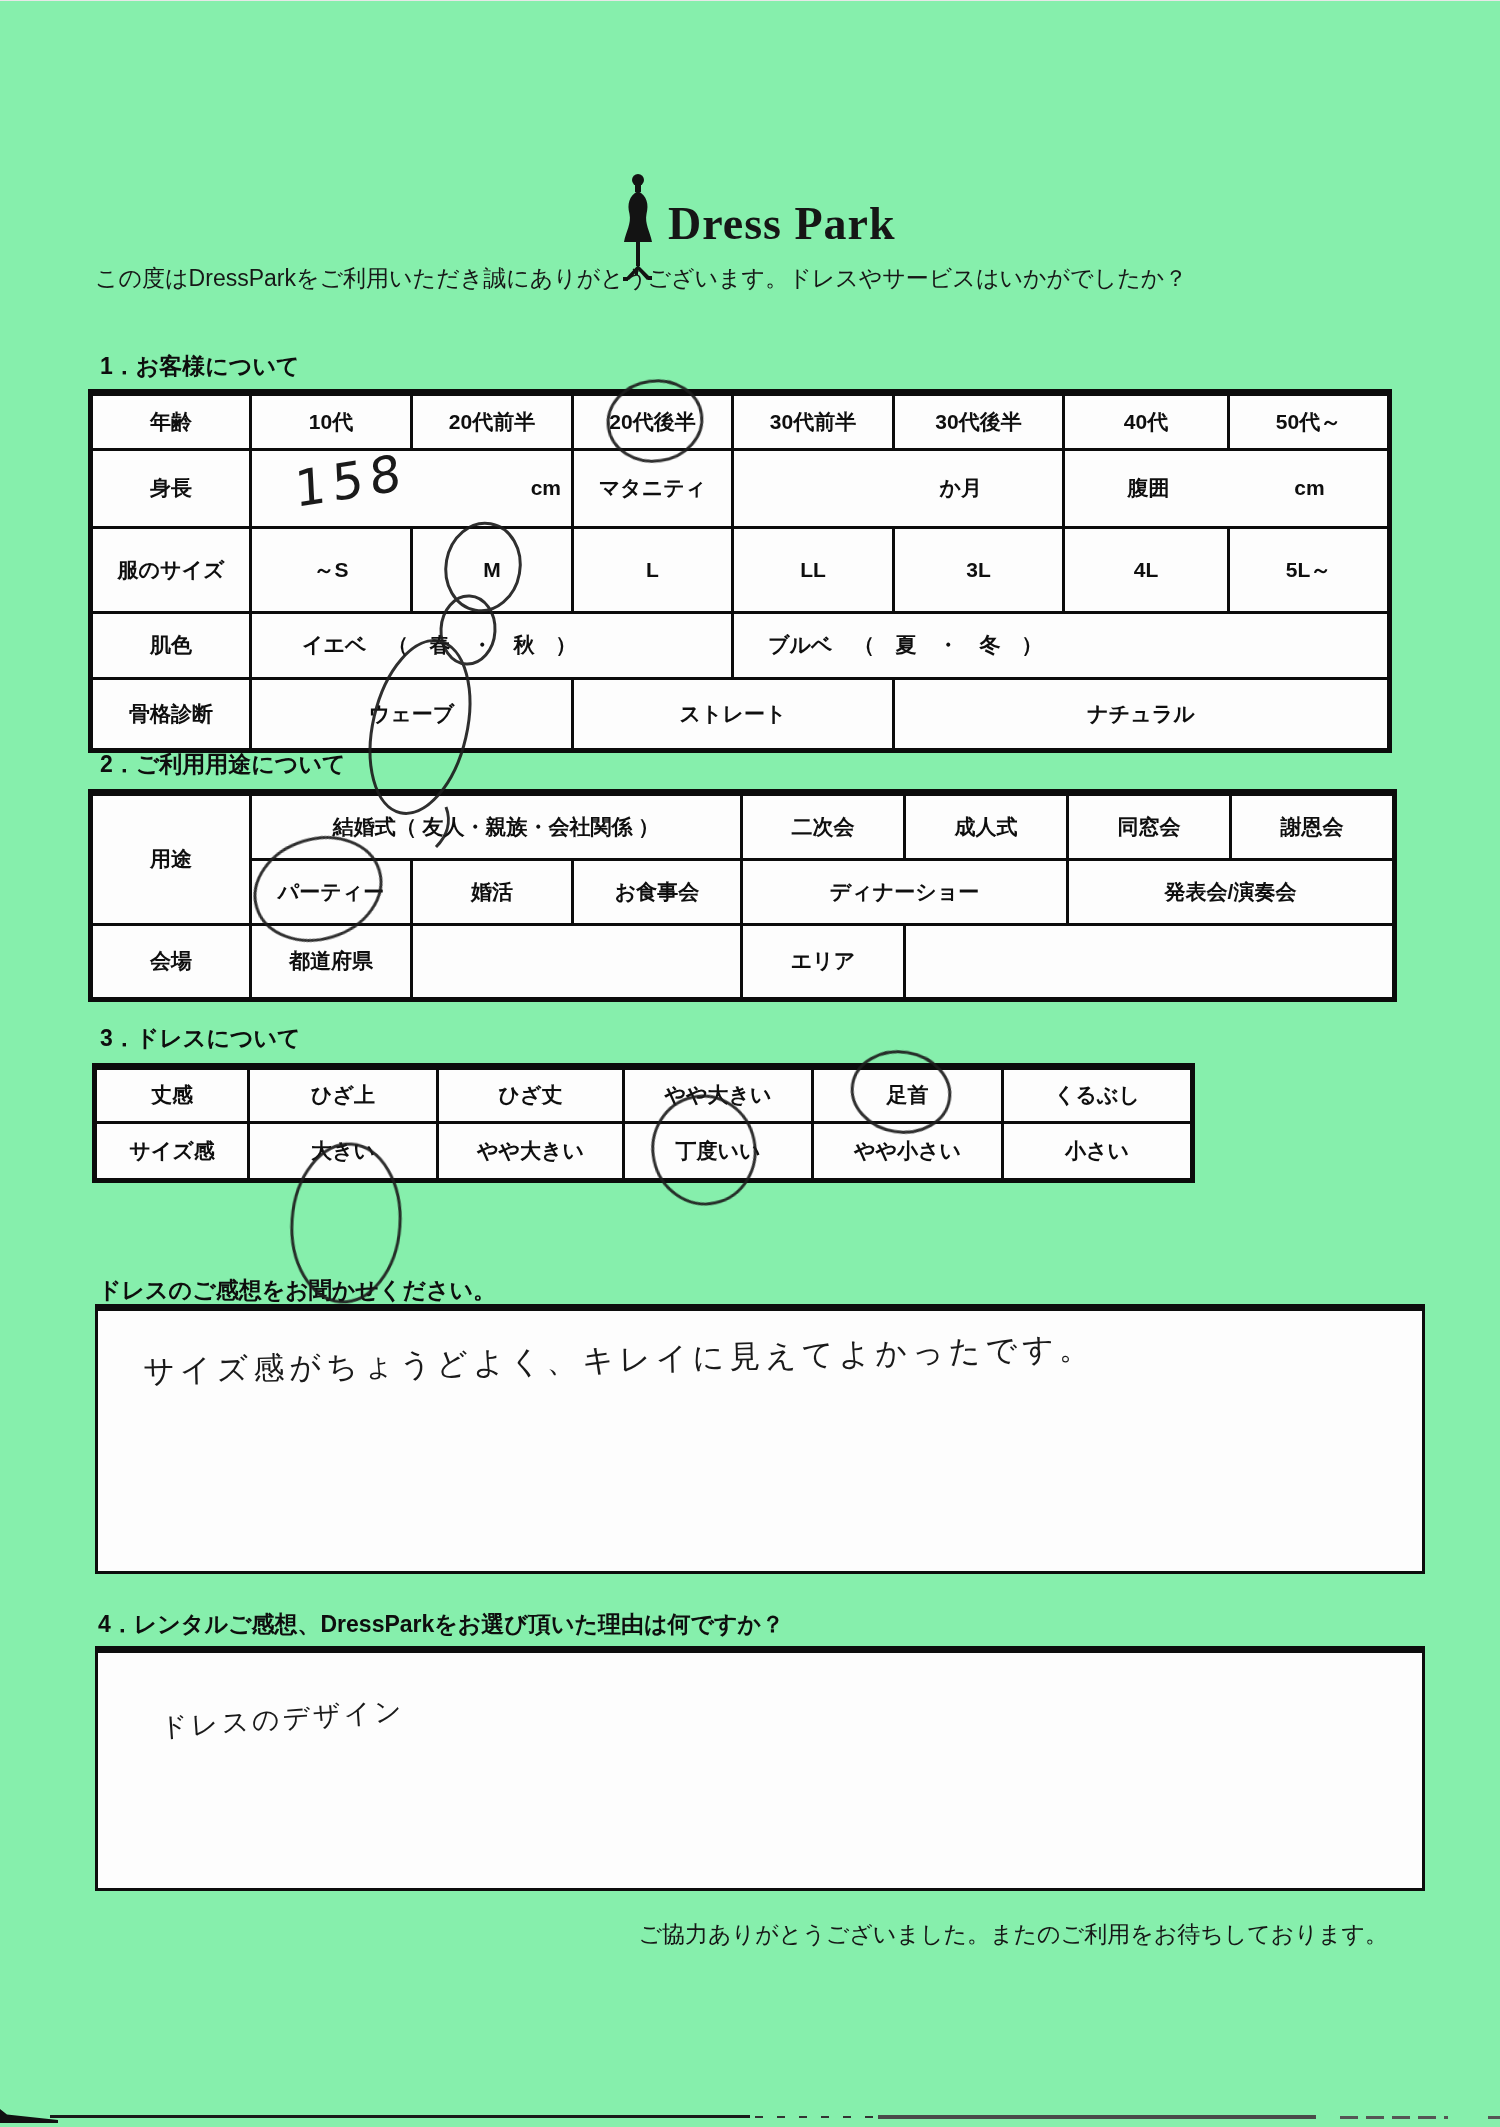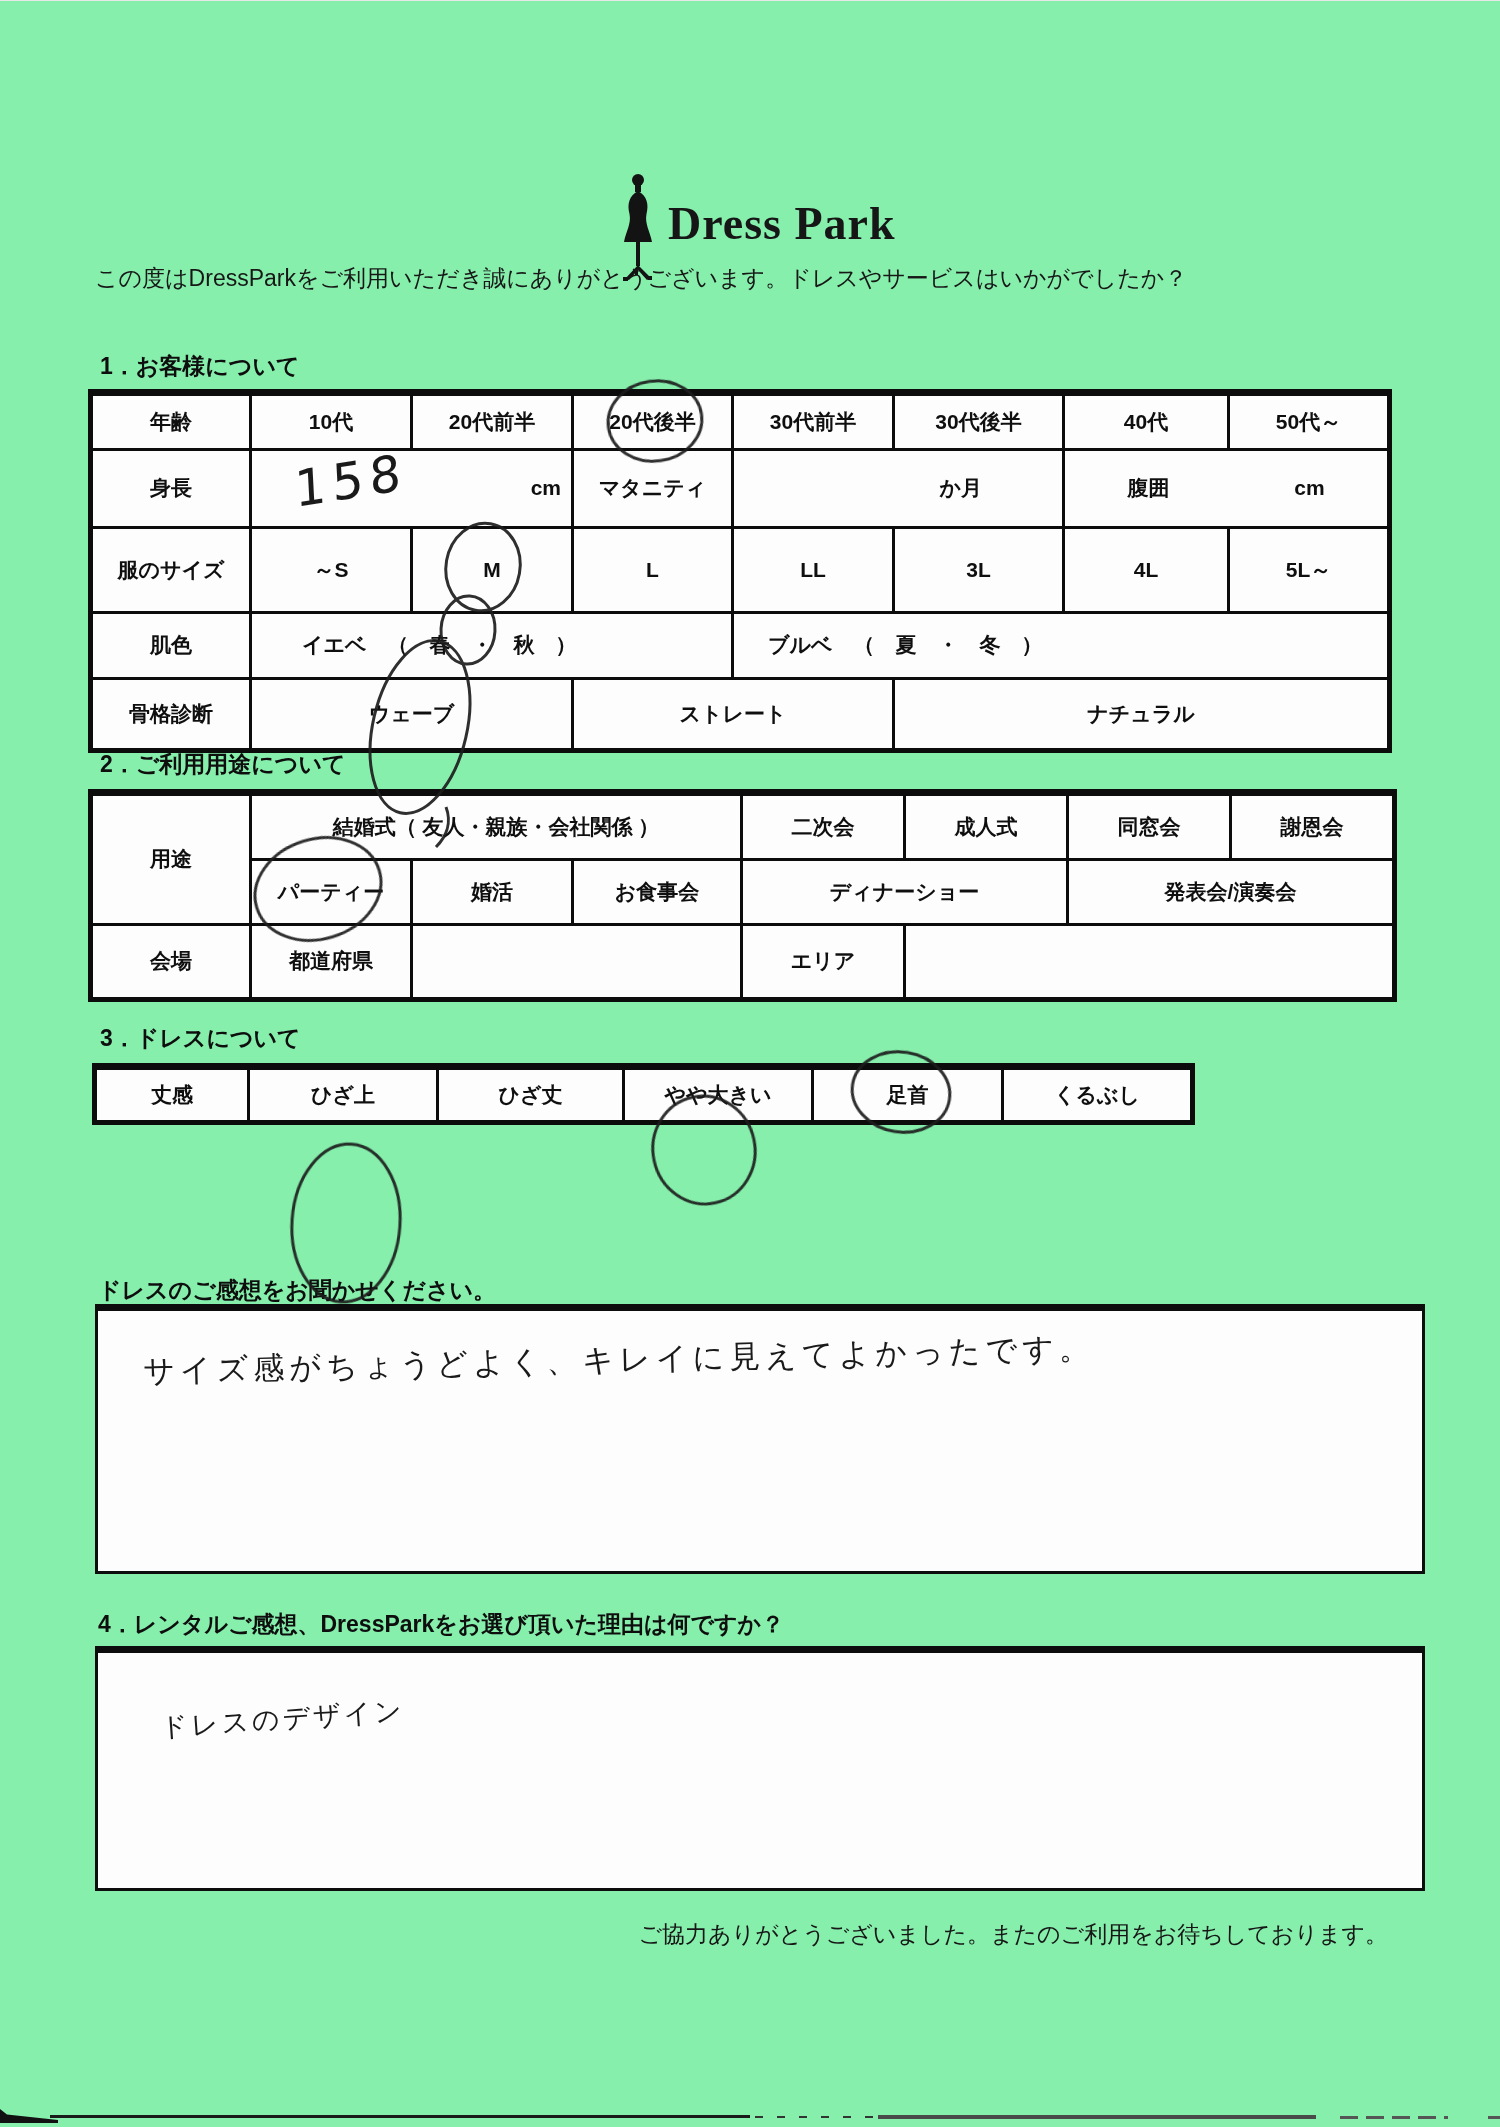--- a/index.html
+++ b/index.html
@@ -190,20 +190,28 @@
     </colgroup>
     <tbody>
         <tr style="height:56px">
       <td>丈感</td>
       <td>ひざ上</td>
       <td>ひざ丈</td>
       <td>やや大きい</td>
       <td>足首</td>
       <td>くるぶし</td>
     </tr>
+    <tr style="height:58px">
+      <td>サイズ感</td>
+      <td>大きい</td>
+      <td>やや大きい</td>
+      <td>丁度いい</td>
+      <td>やや小さい</td>
+      <td>小さい</td>
+    </tr>
   </tbody>
     </table>
 
   <div class="abs h-sec" style="left:98px;top:1274px;">ドレスのご感想をお聞かせください。</div>
   <div class="abs box" style="left:95px;top:1303px;width:1330px;height:270px;">
     <div class="hw hw-comment abs" style="left:45px;top:28px;">サイズ感がちょうどよく、キレイに見えてよかったです。</div>
   </div>
 
   <div class="abs h-sec" style="left:98px;top:1608px;">4．レンタルご感想、DressParkをお選び頂いた理由は何ですか？</div>
   <div class="abs box" style="left:95px;top:1645px;width:1330px;height:245px;">

